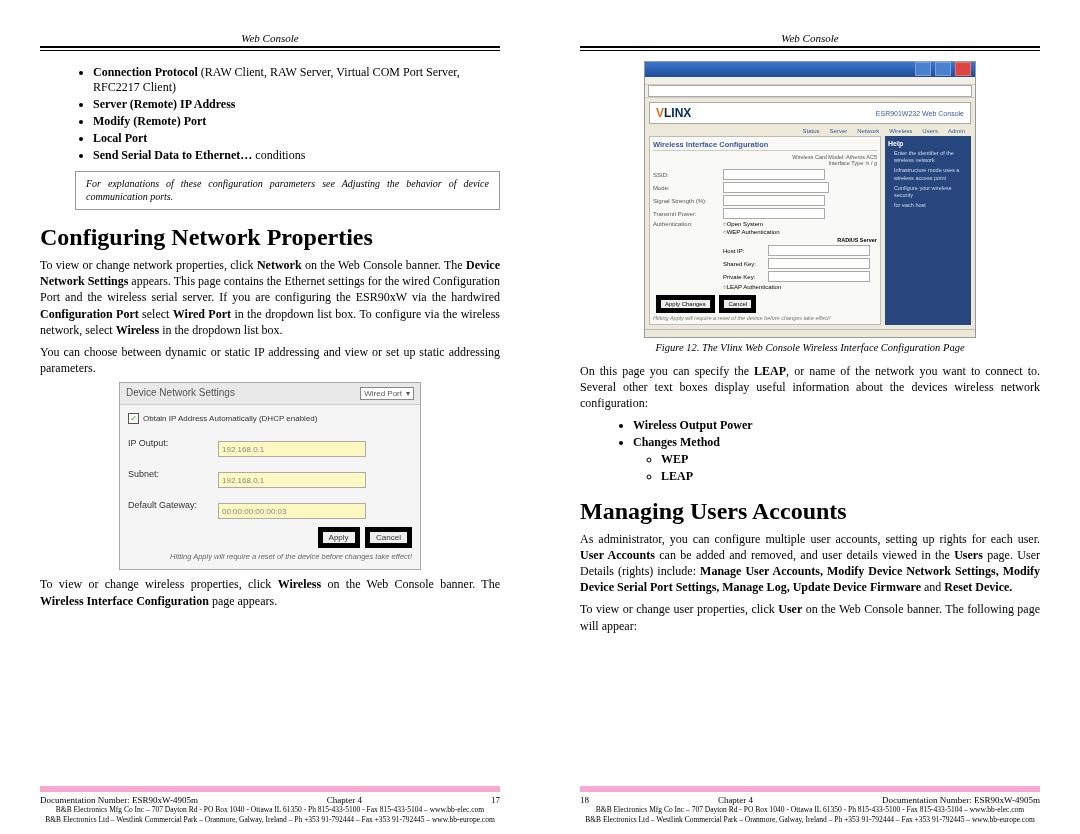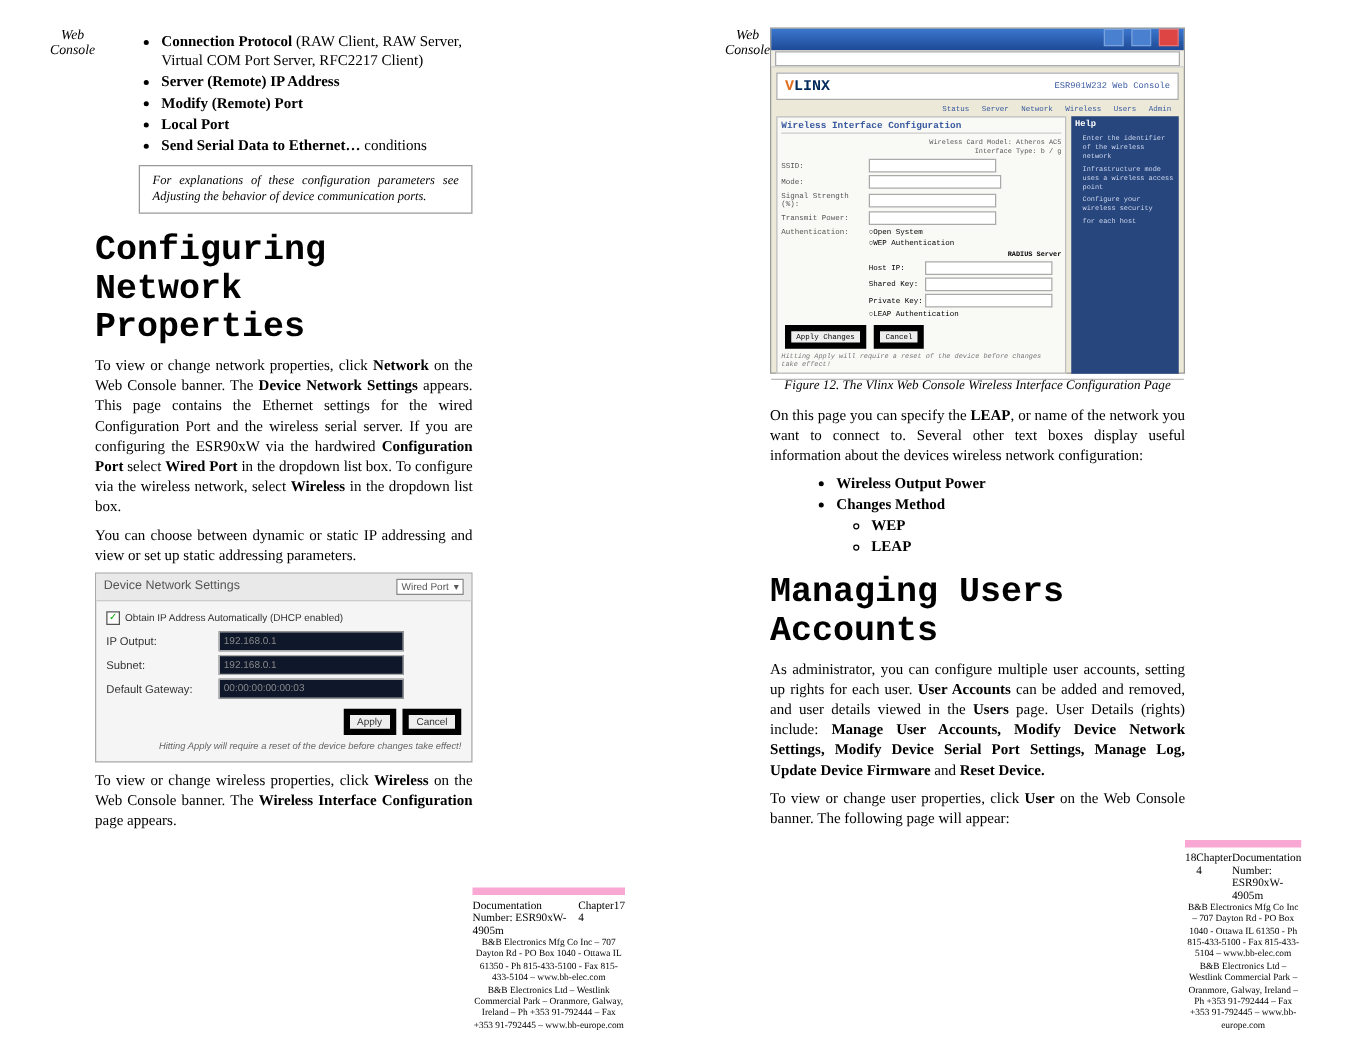--- a/index.html
+++ b/index.html
@@ -12,23 +12,23 @@
   }
   .spread {
     display: flex;
     width: 1080px;
     height: 834px;
     box-sizing: border-box;
   }
   .page {
     width: 50%;
     box-sizing: border-box;
-    padding: 22px 40px 10px 40px;
+    padding: 32px 40px 10px 40px;
     display: flex;
-    flex-direction: row;
+    flex-direction: column;
   }
   .header-label {
     text-align: center;
     font-style: italic;
     font-size: 11px;
     margin-bottom: 2px;
   }
   .rule {
     height: 2px;
     background: #000;
@@ -60,23 +60,23 @@
     border: 1px solid #999;
     padding: 6px 10px;
     margin: 8px 0 8px 35px;
     font-style: italic;
     font-size: 10px;
     text-align: justify;
     background: #fff;
     line-height: 1.25;
   }
   h2.section {
-    font-family: Liberation Mono, monospace;
+    font-family: Liberation Serif, serif;
     font-weight: bold;
-    font-size: 28px;
+    font-size: 24px;
     margin: 14px 0 6px 0;
   }
   .fig-caption {
     text-align: center;
     font-style: italic;
     font-size: 10.5px;
     margin: 4px 0 10px 0;
   }
   .footer {
     border-top: 6px solid #f9a8d4;
@@ -109,41 +109,41 @@
   .fig11-body { padding: 8px; }
   .fig11-chk { display: flex; align-items: center; gap: 4px; font-size: 8px; margin-bottom: 5px; }
   .chk {
     width: 9px; height: 9px; border: 1px solid #555; background: #fff;
     display: inline-flex; align-items: center; justify-content: center;
     color: #0a0; font-size: 8px; line-height: 1;
   }
   .fig11-row { display: flex; align-items: center; margin: 3px 0; }
   .fig11-lbl { width: 90px; }
   .fig11-input {
-    border: 1px solid #aaa; background: #0f172a; height: 14px; width: 140px;
-    padding: 0 3px; color: #888; font-size: 8px; display: flex; align-items: center;
+    border: 1px solid #aaa; background: #fef9c3; height: 14px; width: 140px;
+    padding: 0 3px; color: #888; font-size: 8px; display: flex; align-items: center; margin-top: 12px;
   }
   .fig11-btns { text-align: right; margin-top: 8px; }
   .btn-mini {
     display: inline-block; border: 5px solid #000000; background: #eee;
     padding: 1px 6px; font-size: 8px; margin-left: 3px;
   }
   .fig11-foot { text-align: right; font-style: italic; font-size: 7.5px; margin-top: 4px; color: #666; }
   .dd-mini {
     border: 1px solid #888; background: #fff; font-size: 8px; padding: 1px 3px;
     display: inline-flex; align-items: center; gap: 4px;
   }
 
   
   .fig12 {
     width: 330px; height: 275px;
     margin: 0 auto 4px auto;
     border: 1px solid #999;
     background: #ece9d8;
-    font-family: Liberation Mono, monospace;
+    font-family: Liberation Sans, sans-serif;
     font-size: 7px;
     display: flex; flex-direction: column;
   }
   .fig12-titlebar {
     height: 18px;
     background: linear-gradient(#3b77cf, #1e4a96);
     display: flex; align-items: center; justify-content: space-between;
     padding: 0 4px; color: #fff;
   }
   .winbtns span {

